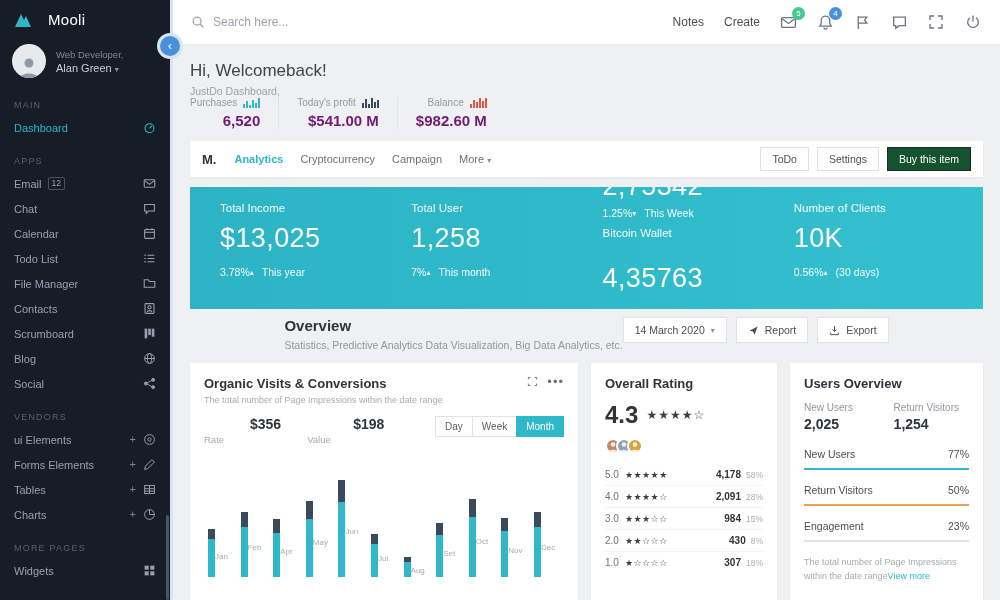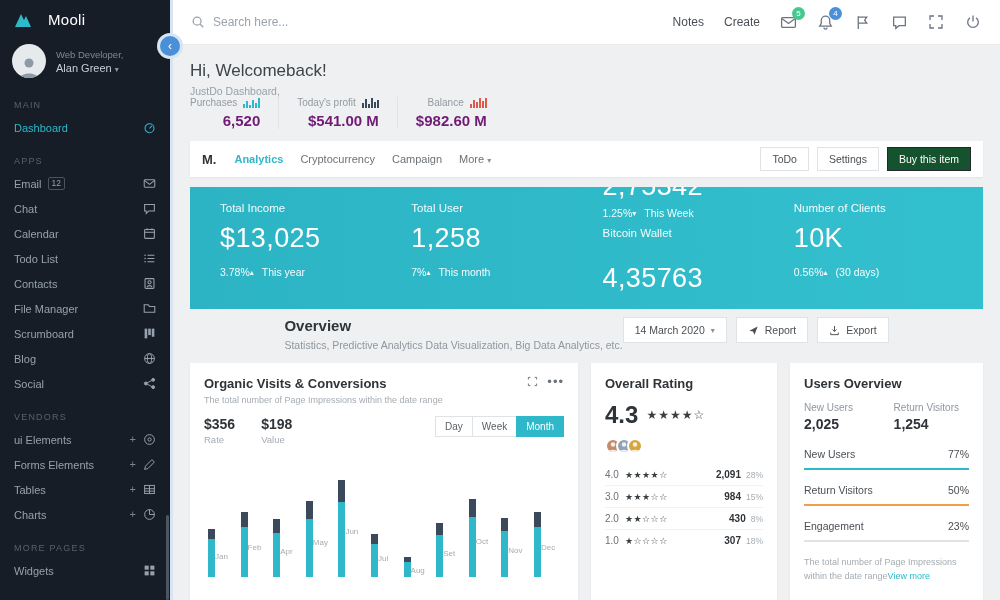--- a/index.html
+++ b/index.html
@@ -94,21 +94,21 @@
   .card-users { flex:1; }
   .card-head { display:flex; justify-content:space-between; align-items:flex-start; }
   .card-title { font-size:13px; font-weight:600; color:#2f3439; }
   .card-head-icons { display:flex; gap:9px; align-items:center; color:#6b7278; }
   .chi { width:11px; height:11px; cursor:pointer; }
   .dots { font-size:13px; letter-spacing:1px; cursor:pointer; line-height:9px; }
   .card-sub { font-size:9px; color:#a5acb2; margin-top:4px; }
 
   .cstats { display:flex; align-items:flex-start; margin-top:11px; }
   .cstat { margin-right:26px; }
-  .cstat-val { font-size:14px; font-weight:700; color:#2f3439; }
+  .cstat-val { font-size:14px; font-weight:700; color:#2f3439;margin-left:46px; }
   .cstat-lab { font-size:9.5px; color:#a5acb2; margin-top:2px; }
   .cstat-spacer { flex:1; }
   .range { display:flex; }
   .rbtn { font-size:10px; padding:4px 9px; border:1px solid #e0e3e6; background:#fff; color:#5a6167; margin-left:-1px; cursor:pointer; font-family:inherit; }
   .rbtn.active { background:#2eb8c9; color:#fff; border-color:#2eb8c9; }
 
   .bar-chart { margin-top:14px; height:118px; display:flex; justify-content:space-between; align-items:flex-end; padding:0 4px; }
   .bar-col { display:flex; flex-direction:row; align-items:center; width:26px; }
   .bar-stack { display:flex; flex-direction:column; justify-content:flex-end; width:7px; }
   .seg { width:7px; }
@@ -221,34 +221,34 @@
           <line x1="5.5" y1="4" x2="14" y2="4"></line>
           <line x1="5.5" y1="8" x2="14" y2="8"></line>
           <line x1="5.5" y1="12" x2="14" y2="12"></line>
           <circle cx="2.5" cy="4" r="1" fill="currentColor" stroke="none"></circle>
           <circle cx="2.5" cy="8" r="1" fill="currentColor" stroke="none"></circle>
           <circle cx="2.5" cy="12" r="1" fill="currentColor" stroke="none"></circle>
         </svg>
     </a>
     <a class="nav-item">
       <span class="nav-left">
+          <span>File Manager</span>
+        </span>
+      <svg class="nav-icon" viewBox="0 0 16 16" fill="none" stroke="currentColor" stroke-width="1.3">
+          <path d="M1.5 3.5h5l1.5 2h6.5v7h-13z"></path>
+        </svg>
+    </a>
+    <a class="nav-item">
+      <span class="nav-left">
           <span>Contacts</span>
         </span>
       <svg class="nav-icon" viewBox="0 0 16 16" fill="none" stroke="currentColor" stroke-width="1.3">
           <rect x="2.5" y="2" width="11" height="12" rx="1"></rect>
           <circle cx="8" cy="6.5" r="2"></circle>
           <path d="M5 12.5c.5-2.5 5.5-2.5 6 0"></path>
-        </svg>
-    </a>
-    <a class="nav-item">
-      <span class="nav-left">
-          <span>File Manager</span>
-        </span>
-      <svg class="nav-icon" viewBox="0 0 16 16" fill="none" stroke="currentColor" stroke-width="1.3">
-          <path d="M1.5 3.5h5l1.5 2h6.5v7h-13z"></path>
         </svg>
     </a>
     <a class="nav-item">
       <span class="nav-left">
           <span>Scrumboard</span>
         </span>
       <svg class="nav-icon" viewBox="0 0 16 16" fill="currentColor">
           <rect x="2" y="2" width="3.2" height="12"></rect>
           <rect x="6.4" y="2" width="3.2" height="8"></rect>
           <rect x="10.8" y="2" width="3.2" height="10"></rect>
@@ -668,20 +668,30 @@
         <span class="avatar-sm av3">
             <svg width="12" height="12" viewBox="0 0 24 24">
               <circle cx="12" cy="9" r="4.5" fill="#fff" opacity=".85"></circle>
               <path d="M3 24c1-6 17-6 18 0z" fill="#fff" opacity=".85"></path>
             </svg>
           </span>
       </div>
       <div class="rrows">
         <div class="rrow">
           <span class="rrow-left">
+              <span class="rrow-score">5.0</span>
+              <span class="rrow-stars">★★★★★</span>
+            </span>
+          <span class="rrow-right">
+              <span class="rrow-count">4,178</span>
+              <span class="rrow-pct">58%</span>
+            </span>
+        </div>
+        <div class="rrow">
+          <span class="rrow-left">
               <span class="rrow-score">4.0</span>
               <span class="rrow-stars">★★★★☆</span>
             </span>
           <span class="rrow-right">
               <span class="rrow-count">2,091</span>
               <span class="rrow-pct">28%</span>
             </span>
         </div>
         <div class="rrow">
           <span class="rrow-left">

